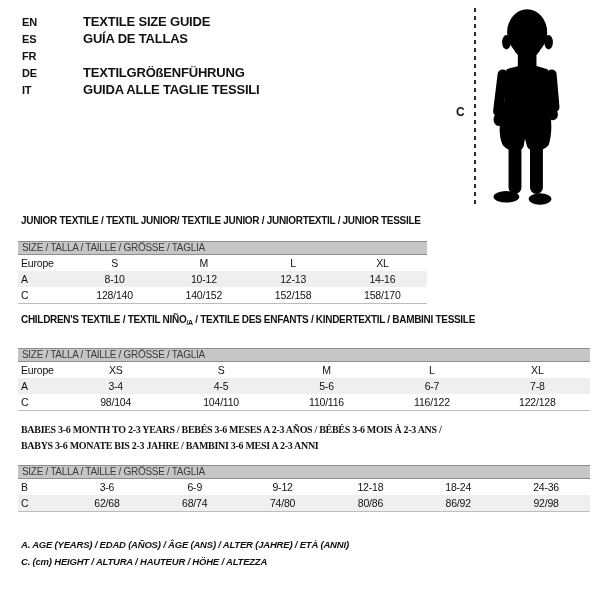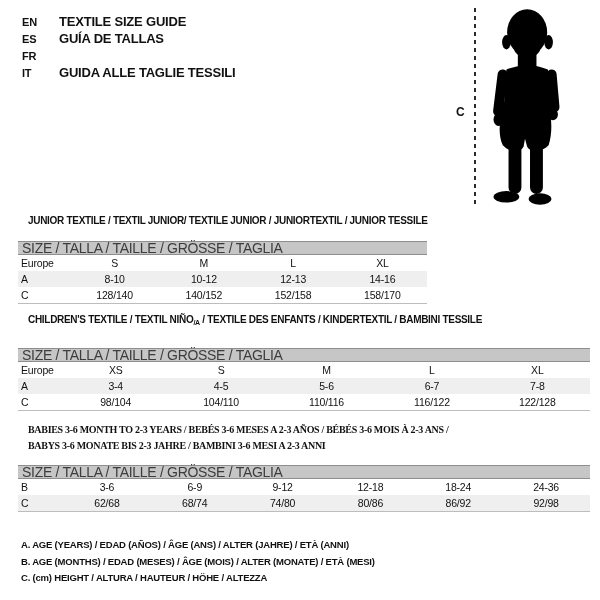--- a/index.html
+++ b/index.html
@@ -6,81 +6,85 @@
   body {
     width:600px; height:600px; position:relative;
     background:#ffffff; color:#111;
     font-family:"Liberation Sans", sans-serif;
     overflow:hidden;
   }
   .abs { position:absolute; }
 
   
   .lang-list { top:13px; left:22px; }
-  .lang-row { display:flex; height:17px; align-items:center; }
+  .lang-row { display:flex; height:17px; align-items:center;gap:24px; }
   .lang-code { width:37px; font-weight:bold; font-size:11px; letter-spacing:-0.2px; }
   .lang-title { font-weight:bold; font-size:13px; letter-spacing:-0.2px; white-space:nowrap; }
 
   
   .measure-line {
     left:474px; top:8px; width:2px; height:199px;
     background:repeating-linear-gradient(#2b2b2b 0 4px, transparent 4px 8px);
   }
   .c-label { left:456px; top:105px; font-size:12px; font-weight:bold; }
   .baby-svg { left:482px; top:5px; }
 
   
   .section-heading {
     font-weight:bold; font-size:10px; letter-spacing:-0.3px;
-    white-space:nowrap; color:#111;margin-left:7px;
+    white-space:nowrap; color:#111;
   }
   .sub-part { font-size:7px; vertical-align:-2px; }
 
   
   .size-table { background:#fff; }
   .size-bar {
     background:#c6c6c6;
     border-top:1px solid #8e8e8e; border-bottom:1px solid #8e8e8e;
-    height:12px; line-height:12px; font-size:14px; letter-spacing:-0.3px;
+    height:12px; line-height:12px; font-size:10px; letter-spacing:-0.3px;
     color:#3c3c3c; padding-left:4px; white-space:nowrap;
   }
   .trow { display:flex; height:16px; align-items:center; font-size:10.5px; letter-spacing:-0.2px; }
   .trow .lbl { padding-left:3px; box-sizing:border-box; }
   .junior .lbl { width:52px; }
   .wide .lbl { width:45px; }
   .trow .val { flex:1; text-align:center; }
   .shaded { background:#efefef; }
   .tbl-bottom { border-bottom:1px solid #bdbdbd; }
 
   .junior-table { left:18px; top:241px; width:409px; }
   .children-table { left:18px; top:348px; width:572px; }
   .babies-table { left:18px; top:465px; width:572px; }
 
   .junior-heading { left:21px; top:215px; }
   .children-heading { left:21px; top:314px; }
   .babies-heading { left:21px; top:422px; line-height:16px;font-family:Liberation Serif, serif; }
 
   
   .footnotes { left:21px; top:537px; }
-  .fn { font-weight:bold; font-size:9.5px; letter-spacing:-0.2px; line-height:16.5px; white-space:nowrap; }
+  .fn { font-weight:bold; font-size:9.5px; letter-spacing:-0.2px; line-height:16.5px; white-space:nowrap;font-style:italic; }
 </style>
 </head>
 <body>
 
 <div class="abs lang-list">
   <div class="lang-row">
     <span class="lang-code">EN</span>
     <span class="lang-title">TEXTILE SIZE GUIDE</span>
   </div>
   <div class="lang-row">
     <span class="lang-code">ES</span>
     <span class="lang-title">GUÍA DE TALLAS</span>
   </div>
   <div class="lang-row">
     <span class="lang-code">FR</span>
+  </div>
+  <div class="lang-row">
+    <span class="lang-code">DE</span>
+    <span class="lang-title">TEXTILGRÖßENFÜHRUNG</span>
   </div>
   <div class="lang-row">
     <span class="lang-code">IT</span>
     <span class="lang-title">GUIDA ALLE TAGLIE TESSILI</span>
   </div>
 </div>
 
 <div class="abs measure-line"></div>
 <div class="abs c-label">C</div>
 <svg class="abs baby-svg" width="86" height="204" viewBox="0 0 120 285" fill="#000000" xmlns="http://www.w3.org/2000/svg">
@@ -177,15 +181,14 @@
     <span class="val">68/74</span>
     <span class="val">74/80</span>
     <span class="val">80/86</span>
     <span class="val">86/92</span>
     <span class="val">92/98</span>
   </div>
 </div>
 
 <div class="abs footnotes">
   <div class="fn">A. AGE (YEARS) / EDAD (AÑOS) / ÂGE (ANS) / ALTER (JAHRE) / ETÀ (ANNI)</div>
-  <div class="fn">B. AGE (MONTHS) / EDAD (MESES) / ÂGE (MOIS) / ALTER (MONATE) / ETÀ (MESI)</div>
   <div class="fn">C. (cm) HEIGHT / ALTURA / HAUTEUR / HÖHE / ALTEZZA</div>
 </div>
 
 </body></html>

